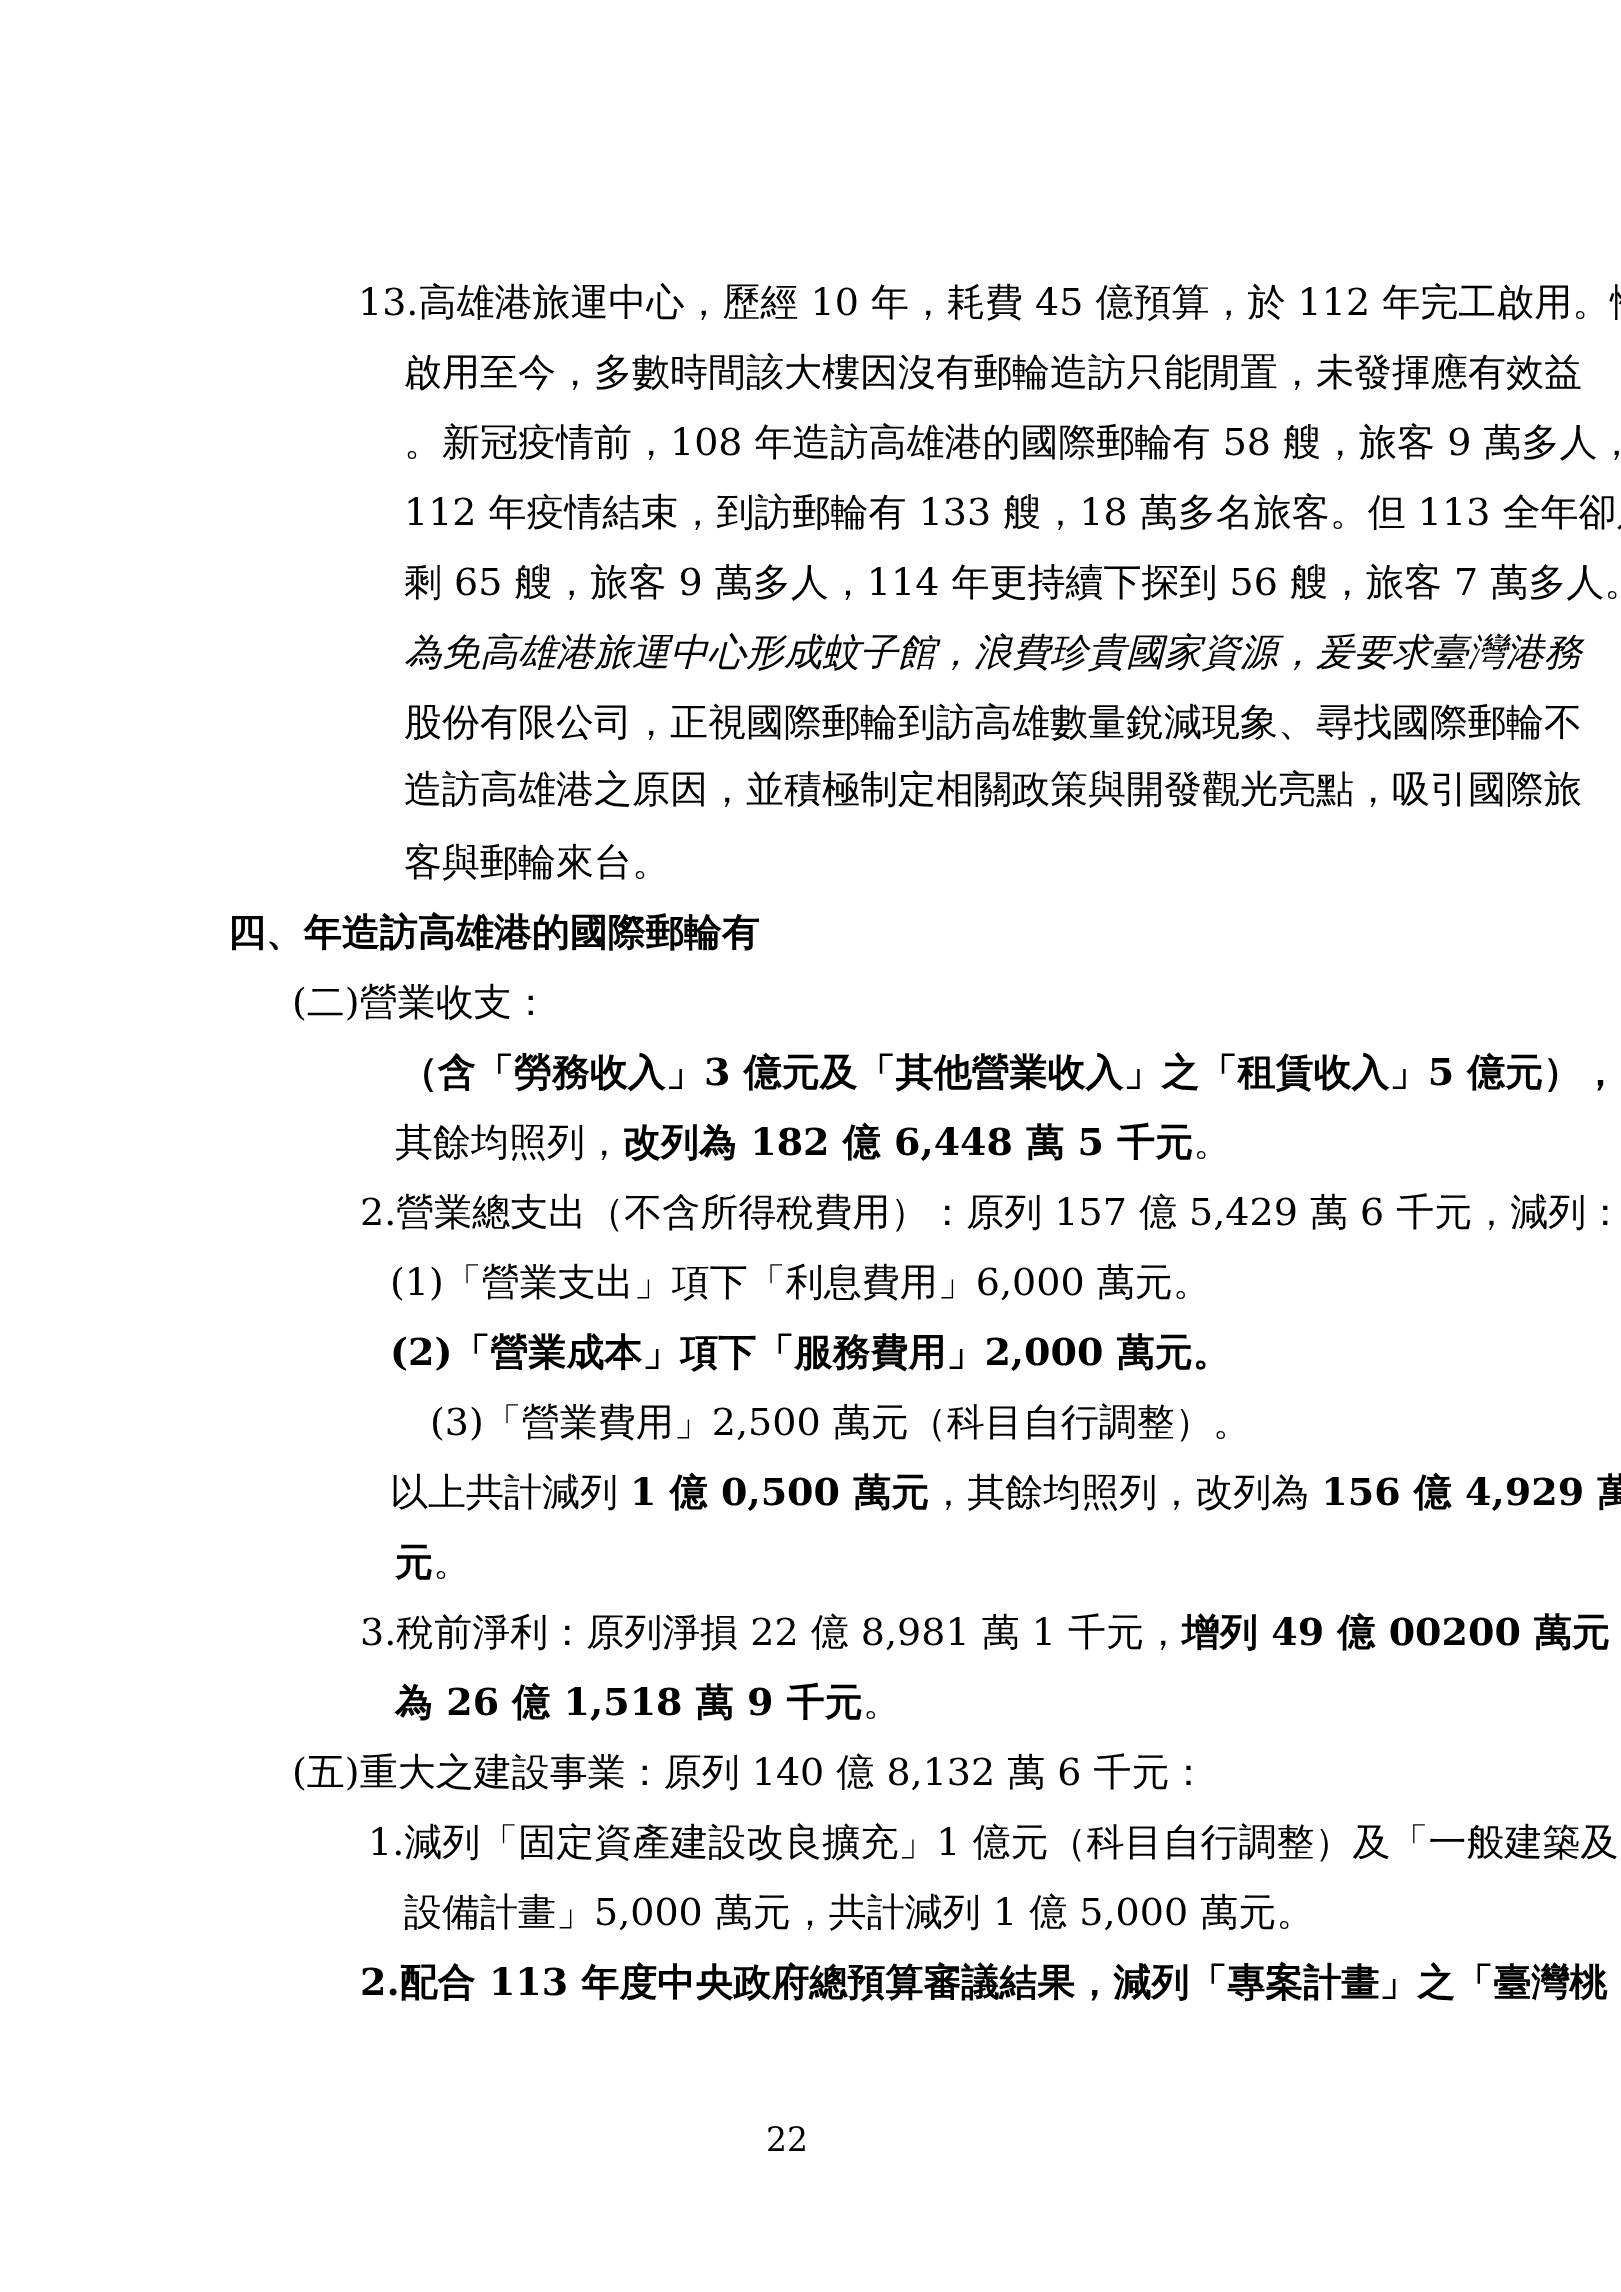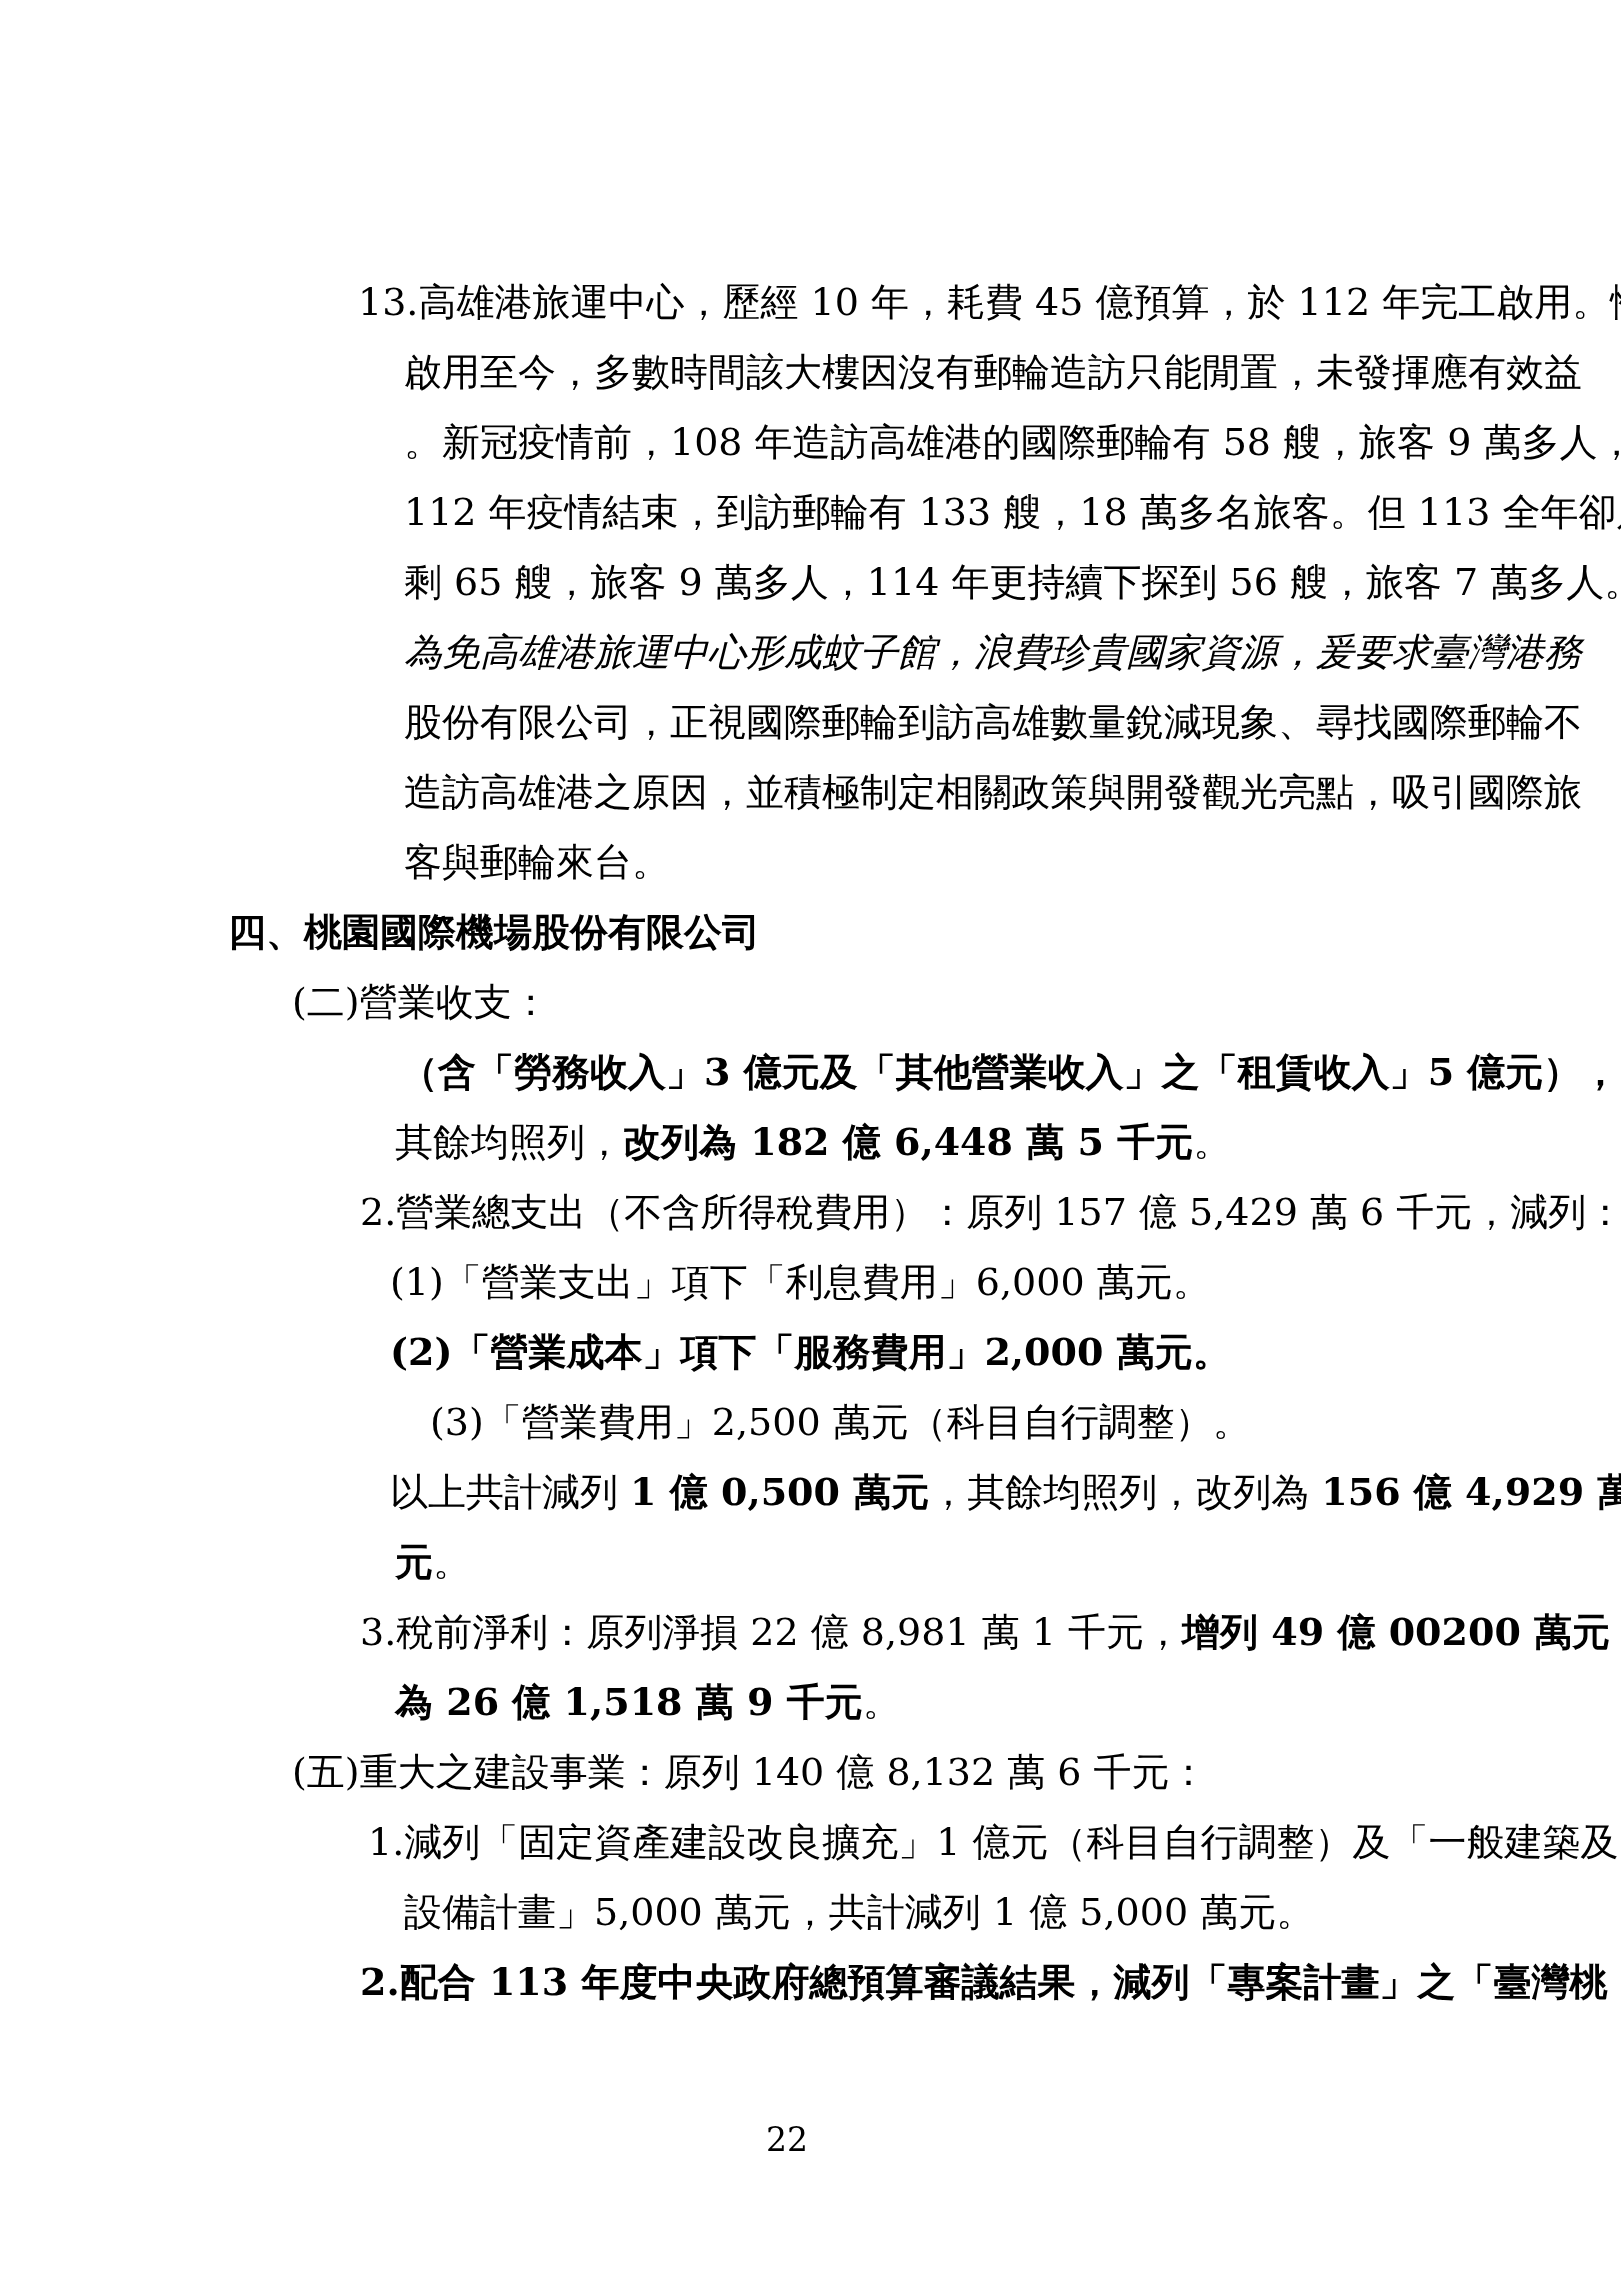--- a/index.html
+++ b/index.html
@@ -41,23 +41,23 @@
 <body>
 
 <div id="doc">
     <div class="line" style="padding-left: 358px;"><span>13.</span><span>高雄港旅運中心，歷經 10 年，耗費 45 億預算，於 112 年完工啟用。惟</span></div>
     <div class="line" style="padding-left: 404px;"><span>啟用至今，多數時間該大樓因沒有郵輪造訪只能閒置，未發揮應有效益</span></div>
     <div class="line" style="padding-left: 404px;"><span>。新冠疫情前，108 年造訪高雄港的國際郵輪有 58 艘，旅客 9 萬多人，</span></div>
     <div class="line" style="padding-left: 404px;"><span>112 年疫情結束，到訪郵輪有 133 艘，18 萬多名旅客。但 113 全年卻只</span></div>
     <div class="line" style="padding-left: 404px;"><span>剩 65 艘，旅客 9 萬多人，114 年更持續下探到 56 艘，旅客 7 萬多人。</span></div>
     <div class="line" style="padding-left: 404px; font-style: italic;"><span>為免高雄港旅運中心形成蚊子館，浪費珍貴國家資源，爰要求臺灣港務</span></div>
     <div class="line" style="padding-left: 404px;"><span>股份有限公司，正視國際郵輪到訪高雄數量銳減現象、尋找國際郵輪不</span></div>
-    <div class="line" style="padding-left: 404px;"><span>造訪高雄港之原因，並積極制定相關政策與開發觀光亮點，吸引國際旅</span></div>
+    <div class="line" style="padding-left: 404px; font-family: Liberation Mono, monospace;"><span>造訪高雄港之原因，並積極制定相關政策與開發觀光亮點，吸引國際旅</span></div>
     <div class="line" style="padding-left: 404px;"><span>客與郵輪來台。</span></div>
-    <div class="line" style="padding-left: 228px;"><span class="bold">四、</span><span class="bold">桃園國際機場股份有限公司</span></div>
+    <div class="line" style="padding-left: 228px;"><span class="bold">四、</span><span class="bold">年造訪高雄港的國際郵輪有</span></div>
     <div class="line" style="padding-left: 292px;"><span>(二)</span><span>營業收支：</span></div>
     <div class="line" style="padding-left: 400px;"><span class="bold">（含「勞務收入」3 億元及「其他營業收入」之「租賃收入」5 億元），</span></div>
     <div class="line" style="padding-left: 395px;"><span>其餘均照列，</span><span class="bold">改列為 182 億 6,448 萬 5 千元</span><span>。</span></div>
     <div class="line" style="padding-left: 360px;"><span>2.</span><span>營業總支出（不含所得稅費用）：原列 157 億 5,429 萬 6 千元，減列：</span></div>
     <div class="line" style="padding-left: 390px;"><span>(1)</span><span>「營業支出」項下「利息費用」6,000 萬元。</span></div>
     <div class="line" style="padding-left: 390px;"><span class="bold">(2)</span><span class="bold">「營業成本」項下「服務費用」2,000 萬元。</span></div>
     <div class="line" style="padding-left: 390px; margin-left: 40px;"><span>(3)</span><span>「營業費用」2,500 萬元（科目自行調整）。</span></div>
     <div class="line" style="padding-left: 390px;"><span>以上共計減列 </span><span class="bold">1 億 0,500 萬元</span><span>，其餘均照列，改列為 </span><span class="bold">156 億 4,929 萬 6 千</span></div>
     <div class="line" style="padding-left: 395px;"><span class="bold">元</span><span>。</span></div>
     <div class="line" style="padding-left: 360px;"><span>3.</span><span>稅前淨利：原列淨損 22 億 8,981 萬 1 千元，</span><span class="bold">增列 49 億 00200 萬元</span><span>，改列</span></div>

